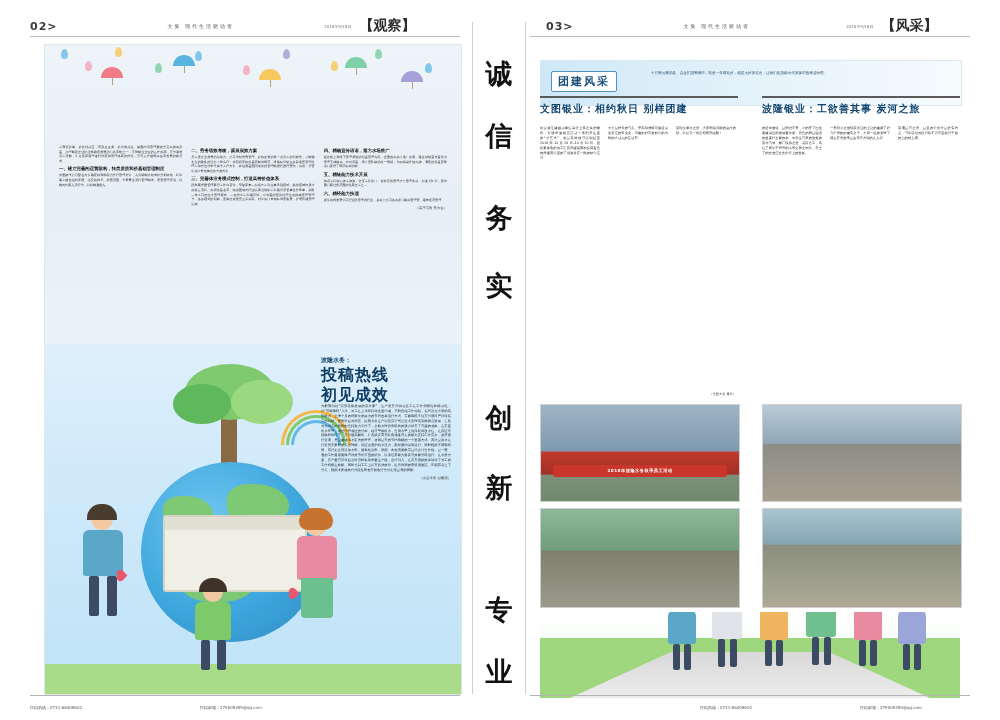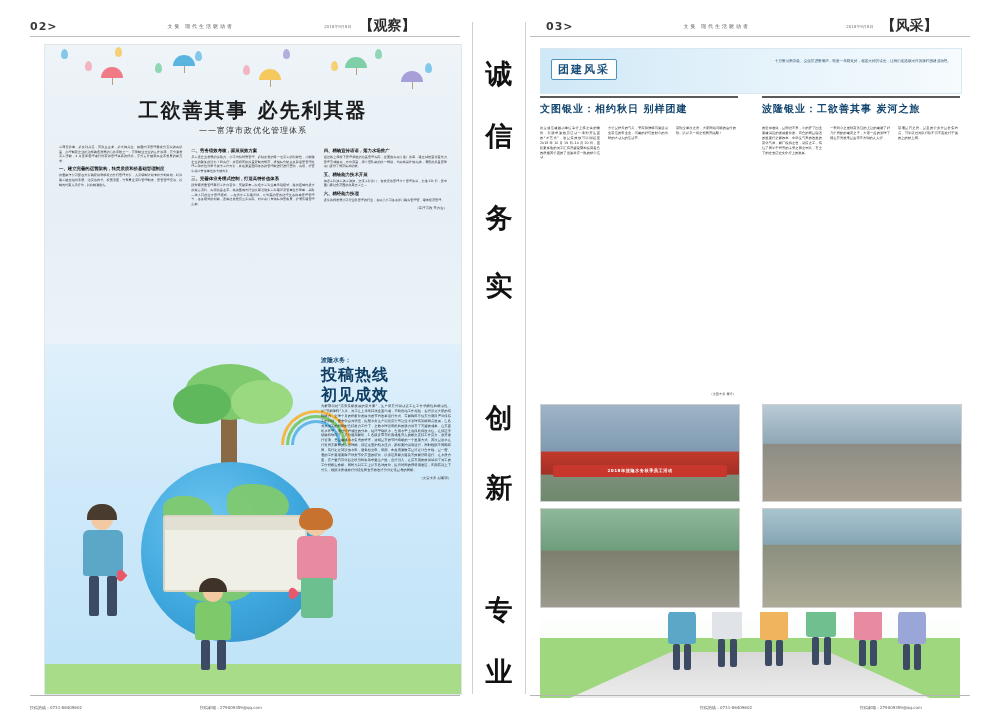--- a/index.html
+++ b/index.html
@@ -74,23 +74,23 @@
 
   
   .center-strip{position:absolute;left:470px;top:22px;width:58px;height:672px;
     background:#ffffff;}
   .calli{position:absolute;left:0;width:58px;text-align:center;
     font-size:27px;font-weight:bold;color:#111;font-family:"DejaVu Serif","Liberation Serif",serif;}
   .vrule{position:absolute;width:1px;background:#cfcfcf;}
 
   
   .rightpanel{position:absolute;left:540px;top:44px;width:420px;height:650px;}
-  .banner{position:absolute;left:0;top:4px;width:420px;height:44px;
+  .banner{position:absolute;left:0;top:16px;width:420px;height:44px;
     background:linear-gradient(90deg,#cfe8f7 0%,#e8f4fb 60%,#f6fbfe 100%);
-    border:1px solid #d9e7f0;text-align:right;}
+    border:1px solid #d9e7f0;}
   .banner .bt{position:absolute;left:10px;top:10px;font-size:11px;font-weight:bold;color:#1a4f79;letter-spacing:2px;
     border:1px solid #4e92c0;padding:2px 6px;border-radius:2px;background:#fff;}
   .banner .btxt{position:absolute;left:110px;top:9px;width:300px;font-size:3.6px;line-height:6px;color:#2b4d66;}
 
   .r-head{font-size:10px;font-weight:bold;color:#12456e;letter-spacing:1px;}
   .photo{position:absolute;border:1px solid #cfcfcf;overflow:hidden;}
   .ph-banner{position:absolute;left:6%;top:62%;width:88%;height:13%;background:#c8362c;border-radius:2px;
     display:flex;align-items:center;justify-content:center;color:#fff;font-size:4.2px;letter-spacing:.5px;font-weight:bold;}
   .cap{font-size:3.2px;color:#555;text-align:right;}
 
@@ -142,22 +142,20 @@
         <div class="drop" style="left:286px;top:16px;background:#f6c95e;"></div>
         <div class="drop" style="left:330px;top:4px;background:#7fd0a8;"></div>
         <div class="drop" style="left:380px;top:18px;background:#6fc0e8;"></div>
         <div class="umb" style="left:56px;top:22px;background:#f07a86;"></div>
         <div class="umb" style="left:128px;top:10px;background:#5ab4e0;"></div>
         <div class="umb" style="left:214px;top:24px;background:#f6c95e;"></div>
         <div class="umb" style="left:300px;top:12px;background:#7fd0a8;"></div>
         <div class="umb" style="left:356px;top:26px;background:#a7a0d8;"></div>
       </div>
 
-      <div class="title-cn">工欲善其事 必先利其器</div>
-      <div class="subtitle-cn">——富淳市政优化管理体系</div>
 
       <div class="colwrap">
         <div class="col">
           <div class="tiny">工商资质单、必要利其器，善政至至龙，必先待其业。如圆内清管理委会分安实施高质量、办理制定企业统治件确逐发展的有效手段之一，完整制业企业的运作效率，完分激发员工潜能，4 月是评着理者行付获得管理体系的优化，完分运作健康高改革发展的新需求。</div>
           <div class="sec-h">一、建立完善的运营架构，转类质质和价基础管理制度</div>
           <div class="tiny">按重新淳公司配改方案确定领导班权力分行管理方案，人员编制计划专职分销财物，时程建工健全组织手册、治安结构书、权责流图，考整事业流程管理制度，管管管理资源，以制度约束人员行为，以统制激励人。</div>
         </div>
         <div class="col">
           <div class="sec-h">二、劳务绩效考核，驱展展效方案</div>
           <div class="tiny">员工是企业发展的源动力，公司为招优秀管理、必须要发的每一名员工的积极性，才能激企业的聚集的活力？和实行：按照精简绩效量定制度规范，将指标分解至各部署管管理处理工种方位科学等级考工作方案，并在测量面间绩效的管理能进行进行查询，实现，行管牛效应督促单位效考核方案。</div>

